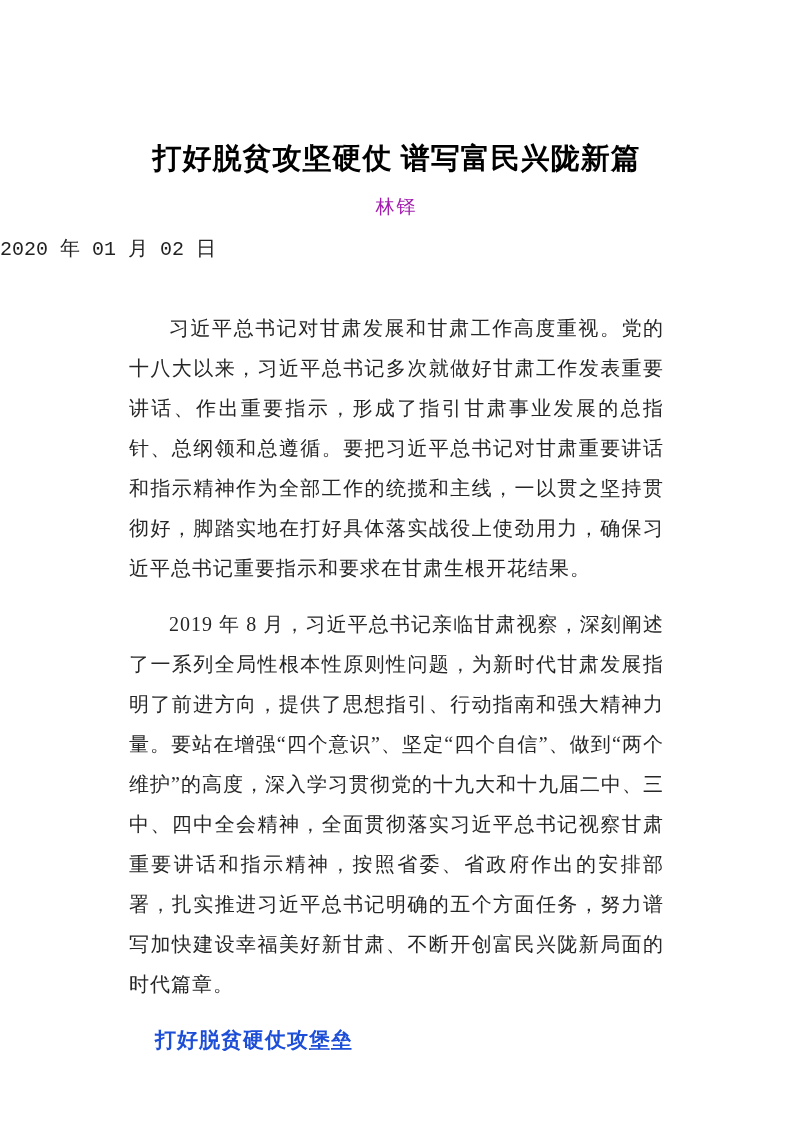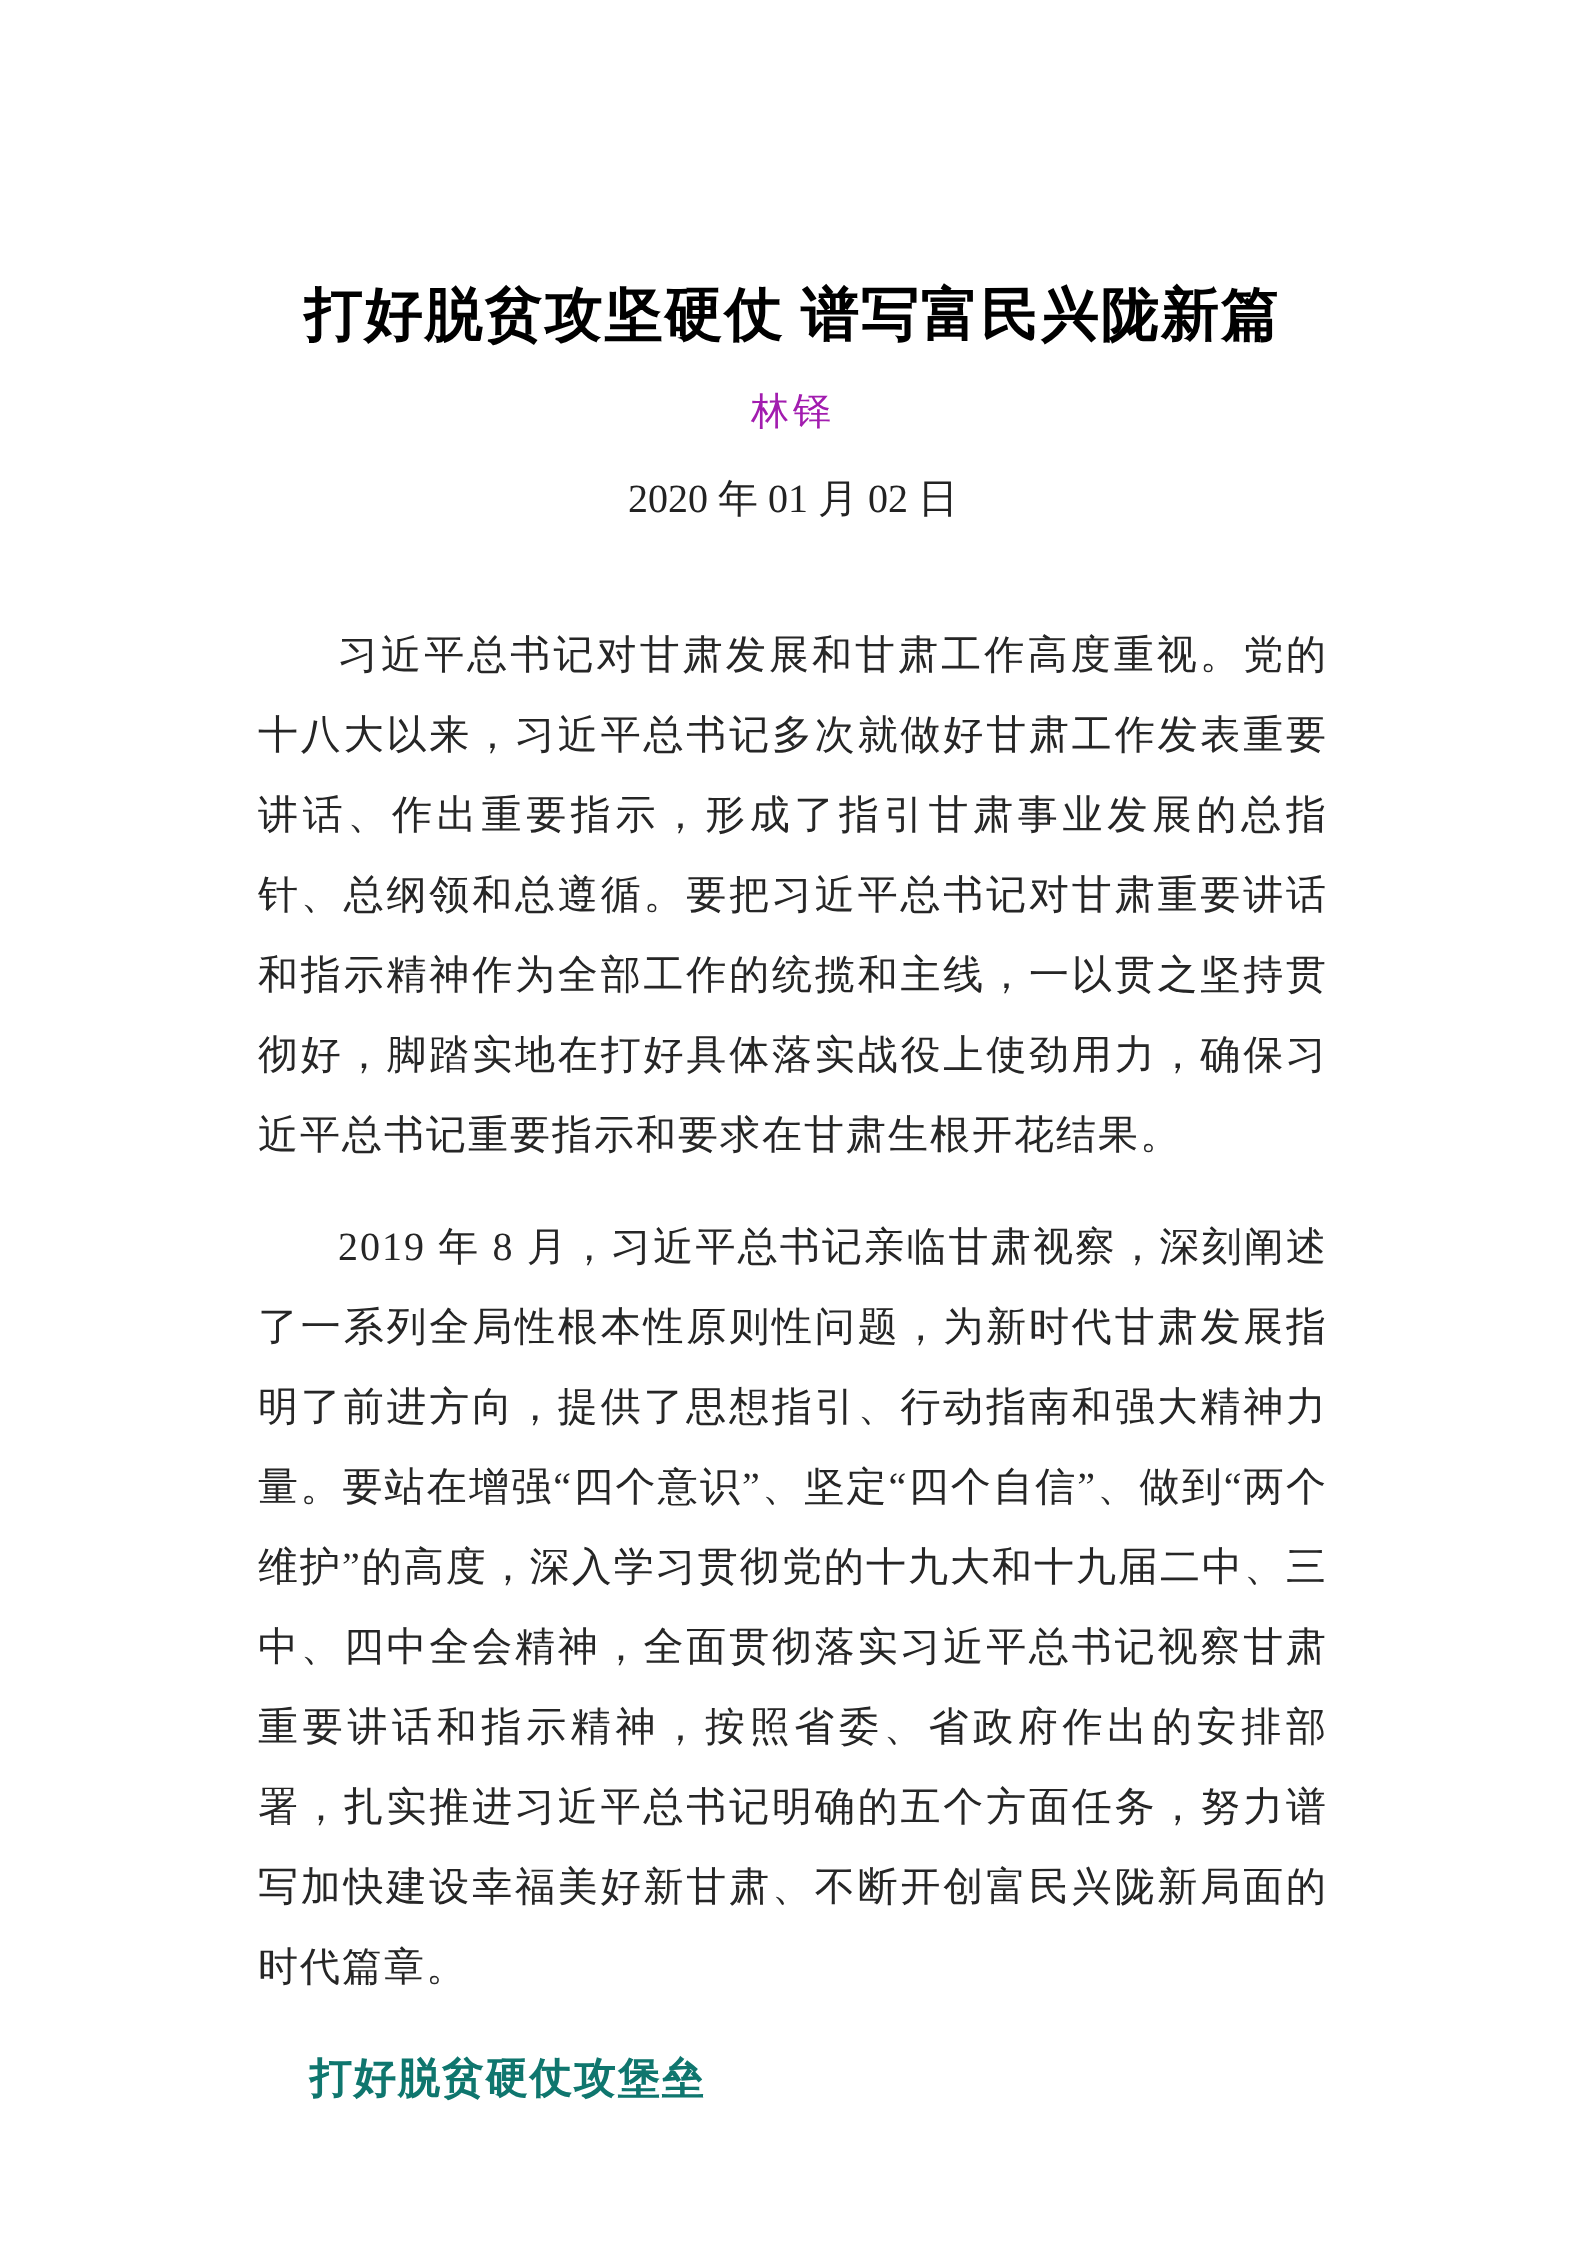--- a/index.html
+++ b/index.html
@@ -31,45 +31,46 @@
     margin-top: 14px;
     text-align: center;
     font-size: 19px;
     line-height: 26px;
     font-weight: 400;
     color: #a21caf;
     letter-spacing: 2px;
   }
   .date {
     margin-top: 16px;
-    text-align: center;
+    text-align: left;
     font-size: 20px;
     line-height: 28px;
     font-weight: 400;
     color: #222222;
+    font-family: Liberation Mono, monospace;
   }
   .content {
     width: 567px;
     margin: 44px auto 0 auto;
     font-size: 20px;
     line-height: 40px;
     text-align: justify;
     color: #262626;
     letter-spacing: 1px;
   }
   .para {
     margin: 16px;
     text-indent: 2em;
   }
   .section-heading {
     margin: 0;
     font-size: 21px;
     line-height: 40px;
     font-weight: 700;
-    color: #0f766e;
+    color: #1d4ed8;
     text-indent: 2em;
     font-family: "Liberation Sans", "DejaVu Sans", sans-serif;
     letter-spacing: 1px;
   }
 </style>
 </head>
 <body>
 
 <div class="page">
   <h1 class="title">打好脱贫攻坚硬仗 谱写富民兴陇新篇</h1>

